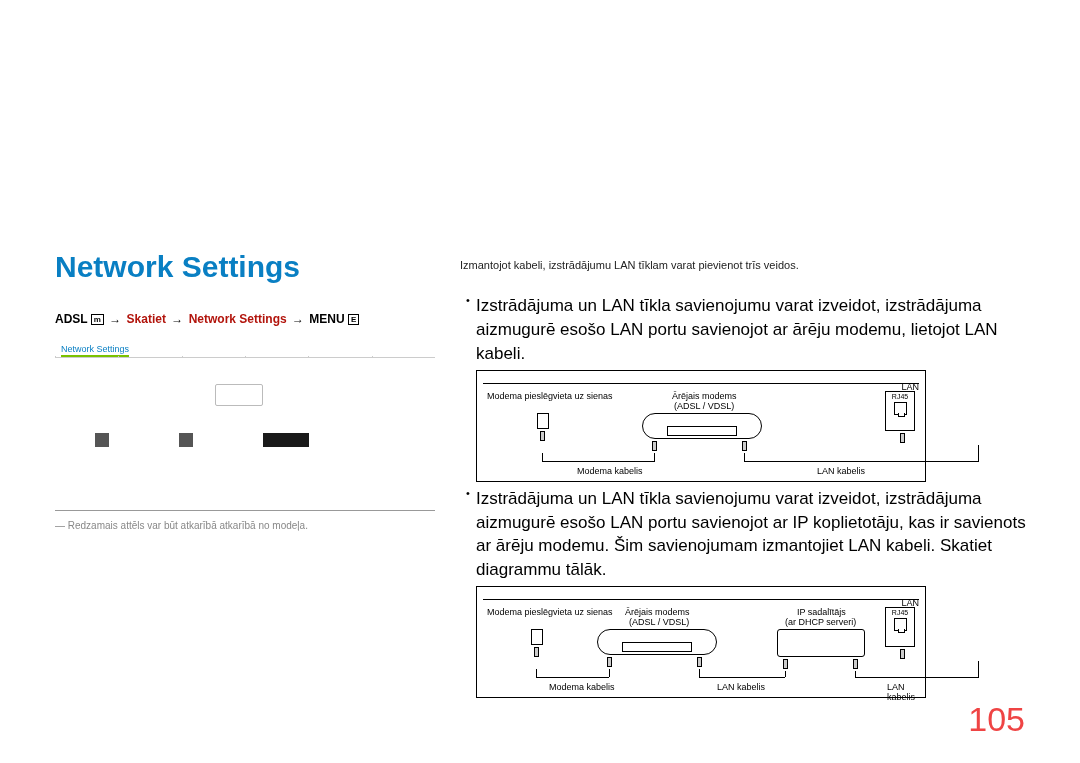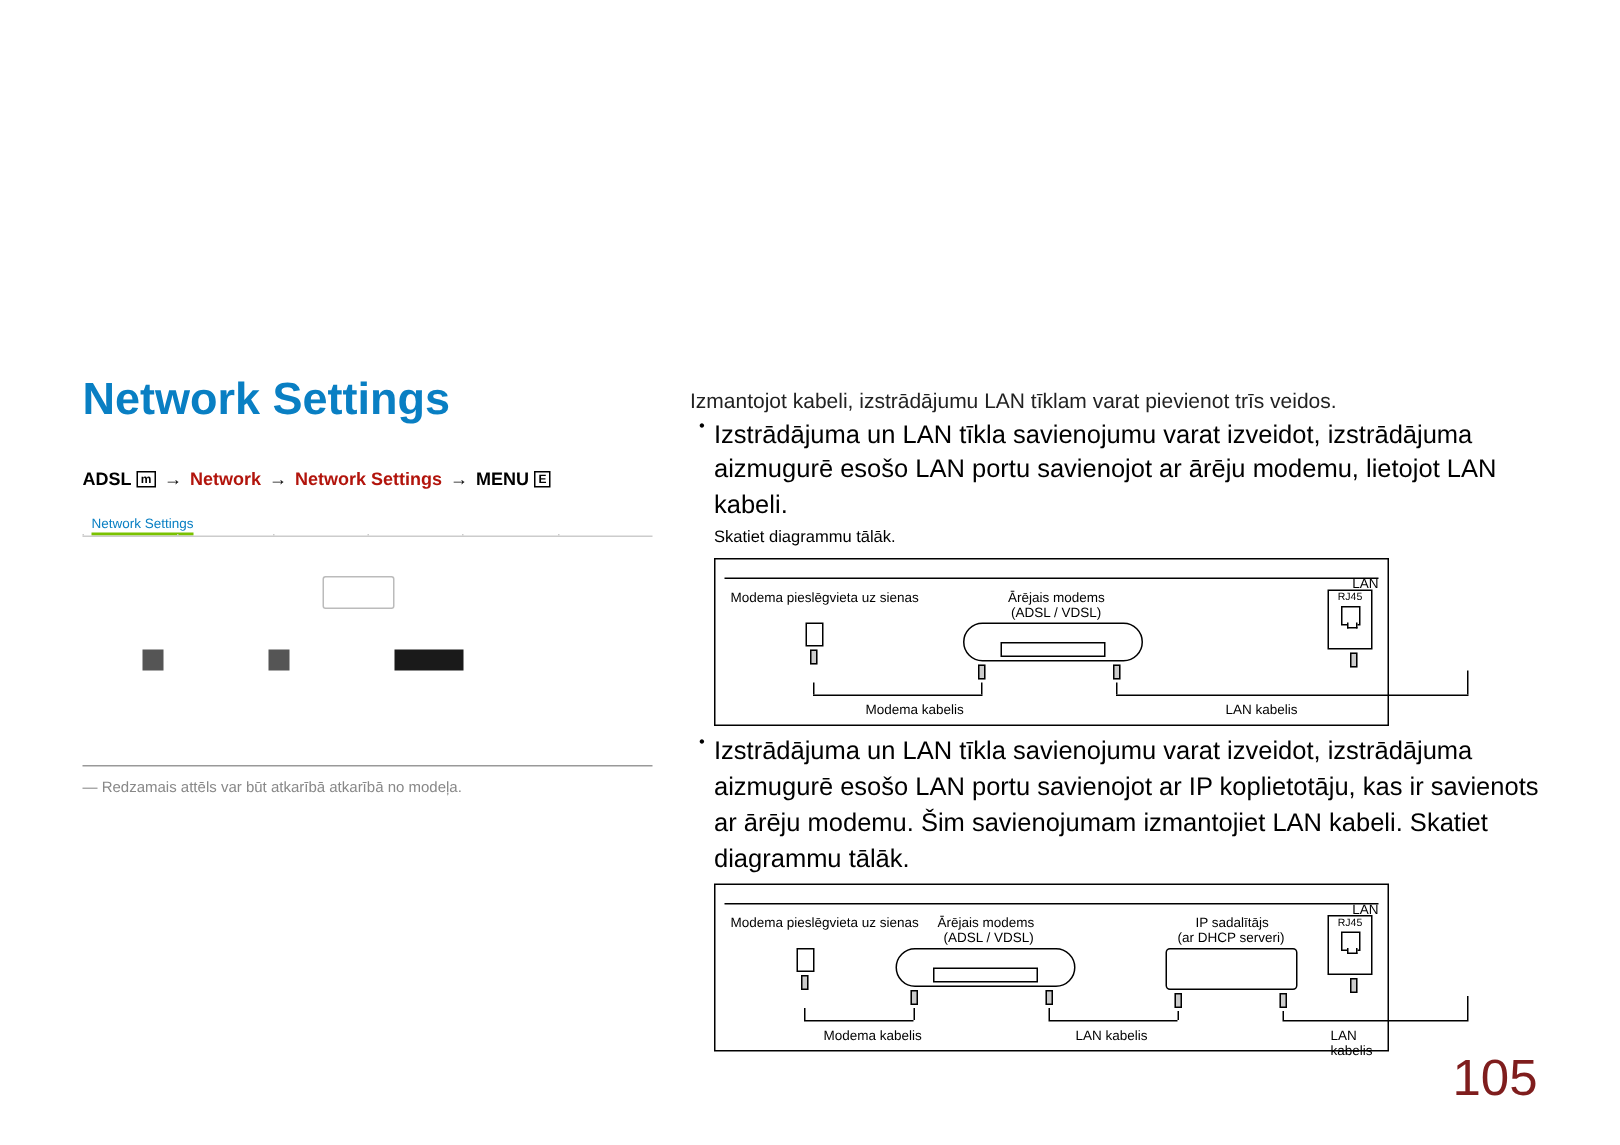--- a/index.html
+++ b/index.html
@@ -98,24 +98,24 @@
     font-size: 10px;
     color: #888;
   }
   .h-sub {
     font-size: 22px;
     font-weight: 600;
     color: #222;
     margin-bottom: 10px;
   }
   .body-text {
-    font-size: 14px;
+    font-size: 11px;
     color: #222;
     line-height: 1.4;
-    margin-bottom: 0;
+    margin-bottom: 21px;
   }
   .bullet-row {
     display: flex;
     margin-bottom: 2px;
   }
   .bullet-row .dot { width: 16px; text-align:center; font-size:11px;}
   .bullet-row .txt { flex:1; font-size:17px; line-height:1.4;}
   .sub-indent { margin-left: 16px; font-size:11px; line-height:1.4; margin-bottom:6px;}
   .diagram {
     border: 1.2px solid #000;
@@ -135,37 +135,37 @@
   .modem-body{ position:absolute; width:120px; height:26px; border:1.2px solid #000; border-radius:14px; background:#fff;}
   .modem-ports{ position:absolute; width:70px; height:10px; border:1px solid #000;}
   .router-body{ position:absolute; width:88px; height:28px; border:1.2px solid #000; border-radius:3px; background:#fff;}
   .cable { position:absolute; background:#000; }
   .plug-end { position:absolute; width:5px; height:10px; border:1px solid #000; background:#ccc; }
   .page-no {
     position: absolute;
     right: 55px;
     bottom: 24px;
     font-size: 34px;
-    color: #7f1d1d;
+    color: #ef4444;
     font-weight: 300;
   }
 </style>
 </head>
 <body>
 
 <div class="page">
 
   <div class="col-left">
     <div class="title-blue">Network Settings</div>
 
     <div class="breadcrumb">
       <span>ADSL</span>
       <span class="icon-box">m</span>
       <span class="arrow">→</span>
-      <span class="red">Network</span>
+      <span class="red">Skatiet</span>
       <span class="arrow">→</span>
       <span class="red">Network Settings</span>
       <span class="arrow">→</span>
       <span>MENU</span>
       <span class="icon-box">E</span>
     </div>
 
     <div class="screenshot-box">
       <div class="tab-ns">Network Settings</div>
       <div class="tab-row">
@@ -188,21 +188,20 @@
   <div class="footnote-rule"></div>
   <div class="footnote">― Redzamais attēls var būt atkarībā atkarībā no modeļa.</div>
 
   <div class="col-right">
     <div class="body-text">Izmantojot kabeli, izstrādājumu LAN tīklam varat pievienot trīs veidos.</div>
 
     <div class="bullet-row">
       <div class="dot">•</div>
       <div class="txt">Izstrādājuma un LAN tīkla savienojumu varat izveidot, izstrādājuma aizmugurē esošo LAN portu savienojot ar ārēju modemu, lietojot LAN kabeli.</div>
     </div>
-    <div class="sub-indent">Skatiet diagrammu tālāk.</div>
 
     <div class="diagram">
       <div class="lan-label-row" style="top:12px;">
         <span class="lan-txt">LAN</span>
       </div>
       <div class="lbl" style="left:10px; top:20px;">Modema pieslēgvieta uz sienas</div>
       <div class="wall-jack" style="left:60px; top:42px;"></div>
       <div class="plug-end" style="left:63px; top:60px;"></div>
 
       <div class="lbl" style="left:195px; top:20px;">Ārējais modems</div>

